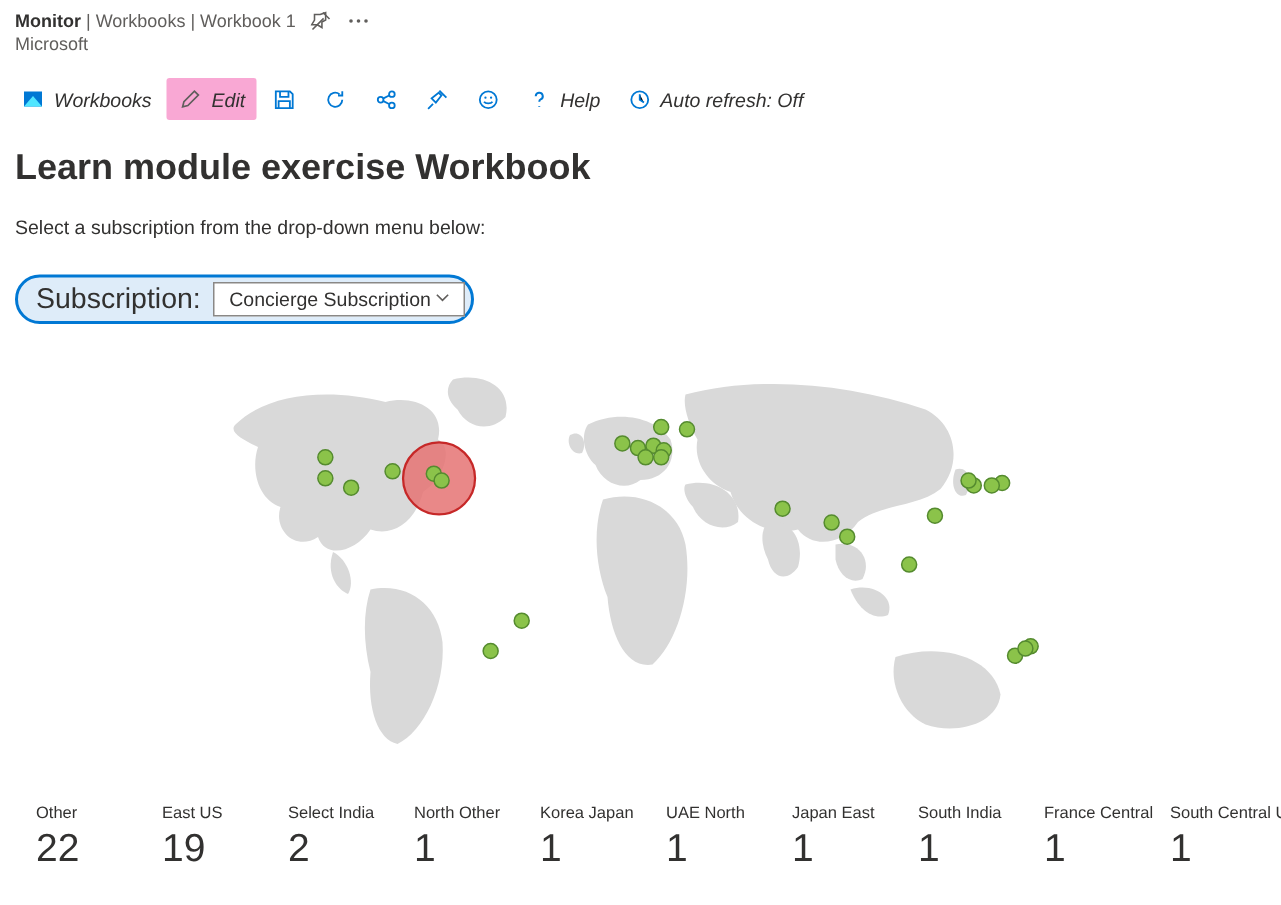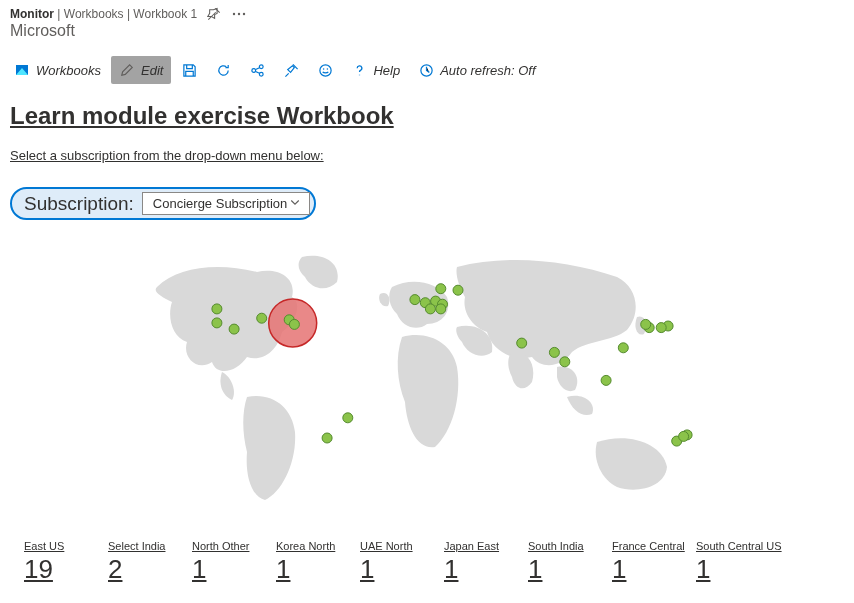--- a/index.html
+++ b/index.html
@@ -29,21 +29,21 @@
       font-weight: 600;
       color: #323130;
     }
     .pin-icon, .more-icon {
       color: #605e5c;
       cursor: pointer;
       display: flex;
       align-items: center;
     }
     .subtitle {
-      font-size: 16px;
+      font-size: 12px;
       color: #605e5c;
       margin-top: 0px;
     }
     .toolbar {
       display: flex;
       align-items: center;
       padding: 6px 6px;
       gap: 2px;
       margin-top: 6px;
       font-style: italic;
@@ -52,33 +52,32 @@
       display: flex;
       align-items: center;
       gap: 6px;
       padding: 6px 8px;
       font-size: 13px;
       color: #323130;
       cursor: pointer;
       border-radius: 2px;
     }
     .toolbar-btn.active {
-      background: #a3a3a3;
+      background: #f9a8d4;
     }
     .toolbar-icon {
       width: 16px;
       height: 16px;
       display: flex;
       align-items: center;
       justify-content: center;
       color: #0078d4;
     }
     .content {
       padding: 12px 10px;
-      text-decoration: underline;
     }
     .page-title {
       font-size: 24px;
       font-weight: 700;
       color: #323130;
       margin-bottom: 18px;
     }
     .instruction {
       font-size: 13px;
       color: #323130;
@@ -341,33 +340,37 @@
             <circle cx="570.1" cy="192.9" r="5" class="dot"></circle>
             <circle cx="559.7" cy="199.1" r="5" class="dot"></circle>
             <circle cx="566.6" cy="194.4" r="5" class="dot"></circle>
           </g>
       </svg>
     </div>
   </div>
 
   <div class="stats-row" id="stats">
       <div class="stat">
+        <div class="stat-label">Other</div>
+        <div class="stat-value">22</div>
+      </div>
+      <div class="stat">
         <div class="stat-label">East US</div>
         <div class="stat-value">19</div>
       </div>
       <div class="stat">
         <div class="stat-label">Select India</div>
         <div class="stat-value">2</div>
       </div>
       <div class="stat">
         <div class="stat-label">North Other</div>
         <div class="stat-value">1</div>
       </div>
       <div class="stat">
-        <div class="stat-label">Korea North</div>
+        <div class="stat-label">Korea Japan</div>
         <div class="stat-value">1</div>
       </div>
       <div class="stat">
         <div class="stat-label">UAE North</div>
         <div class="stat-value">1</div>
       </div>
       <div class="stat">
         <div class="stat-label">Japan East</div>
         <div class="stat-value">1</div>
       </div>

